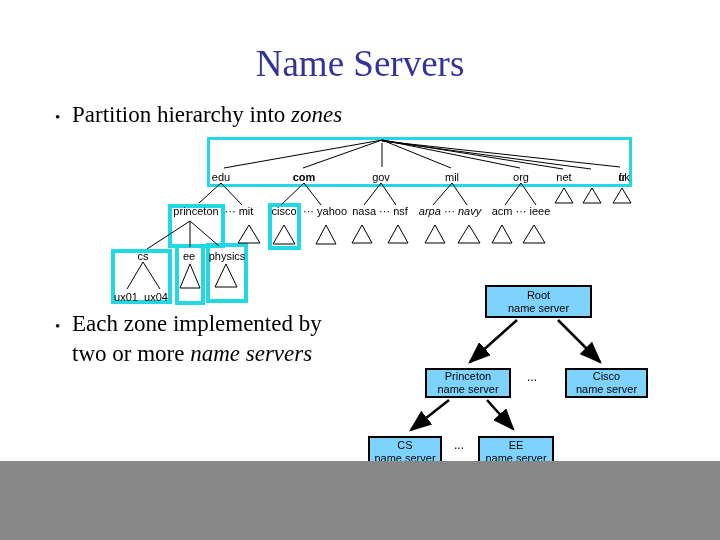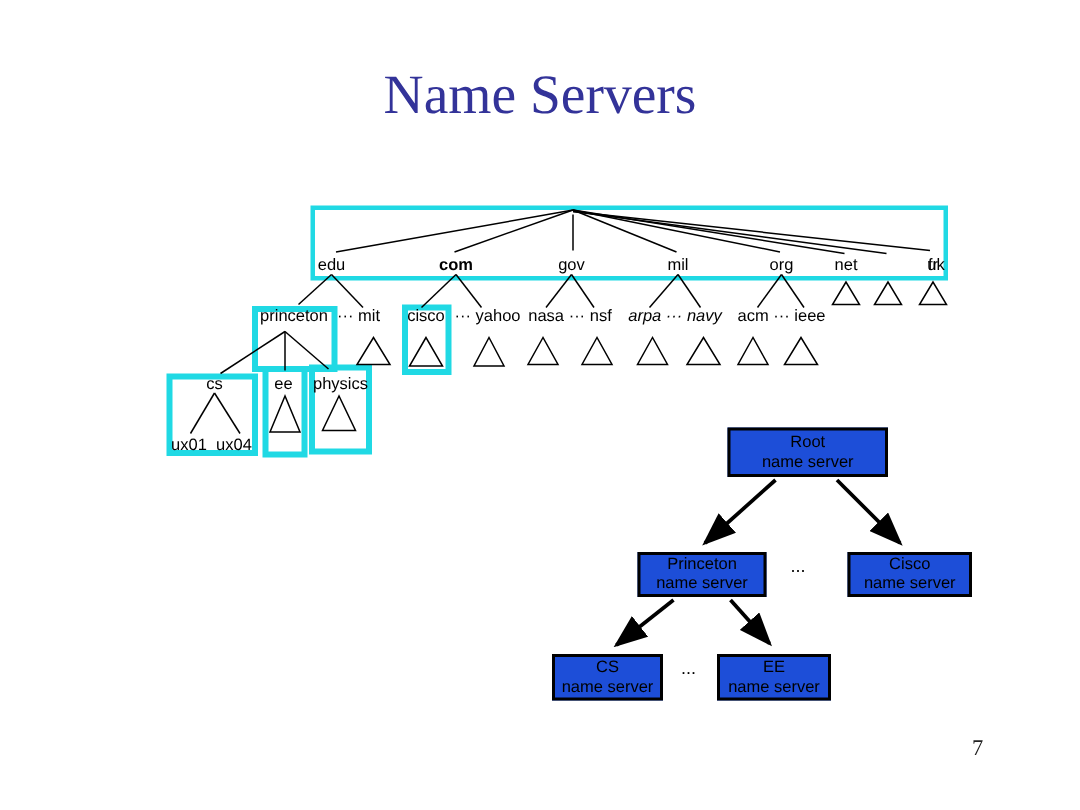--- a/index.html
+++ b/index.html
@@ -1,17 +1,17 @@
 <!DOCTYPE html>
 <html style="--title-color: #333399; --accent: #20D9E4;"><head>
 <meta charset="utf-8">
 <style>
   html,body{margin:0;padding:0;background:#888;}
   .slide{
-    position:relative; width:720px; height:540px; background:#ffffff;
+    position:relative; width:720px; height:461px; background:#ffffff;
     font-family:"Liberation Sans", sans-serif; overflow:hidden;
   }
   .title{
     position:absolute; left:0; top:42px; width:100%;
     text-align:center; font-family:"Liberation Serif","DejaVu Serif",serif;
     font-size:37px; color:var(--title-color,#333399);
   }
   .bullet{
     position:absolute; font-family:"Liberation Serif","DejaVu Serif",serif;
     font-size:23px; color:#000; line-height:27px; white-space:nowrap;
@@ -22,38 +22,45 @@
     position:absolute; border:4px solid var(--accent,#20D9E4);
     box-sizing:border-box; background:transparent;
   }
   .zone.big{border-width:3px;}
   .tl{
     position:absolute; transform:translateX(-50%);
     font-size:11px; line-height:12px; color:#000; white-space:nowrap;
   }
   .svgov{position:absolute; left:0; top:0; pointer-events:none;}
   .nsbox{
-    position:absolute; border:2px solid #000; background:#1d4ed8; box-sizing:border-box;
+    position:absolute; border:2px solid #000; background:#7dd3fc; box-sizing:border-box;
     display:flex; flex-direction:column; align-items:center; justify-content:center;
     font-size:11px; line-height:13px; text-align:center; white-space:nowrap;
   }
   .dots{position:absolute; font-size:12px; color:#000; transform:translateX(-50%);}
   .pagenum{
     position:absolute; left:648px; top:491px;
     font-family:"Liberation Serif","DejaVu Serif",serif; font-size:15px; color:#222;
   }
 </style>
 </head>
 <body>
 
 <div class="slide">
 
   <div class="title">Name Servers</div>
 
+  <div class="bullet" style="left:55px; top:101px;">
+    <span class="dot">•</span><span>Partition hierarchy into </span><i>zones</i>
+  </div>
 
+  <div class="bullet" style="left:55px; top:310px;">
+    <span class="dot">•</span><span>Each zone implemented by</span><br>
+    <span class="cont">two or more </span><i>name servers</i>
+  </div>
 
   <div class="zone big" style="left:207px; top:137px; width:425px; height:50px;"></div>
   <div class="zone" style="left:168px; top:204px; width:57px;  height:44px;"></div>
   <div class="zone" style="left:268px; top:203px; width:33px;  height:47px;"></div>
   <div class="zone" style="left:111px; top:249px; width:61px;  height:55px;"></div>
   <div class="zone" style="left:175px; top:244px; width:30px;  height:61px;"></div>
   <div class="zone" style="left:206px; top:243px; width:42px;  height:60px;"></div>
 
   <svg class="svgov" width="720" height="540" viewBox="0 0 720 540">
     <defs>

